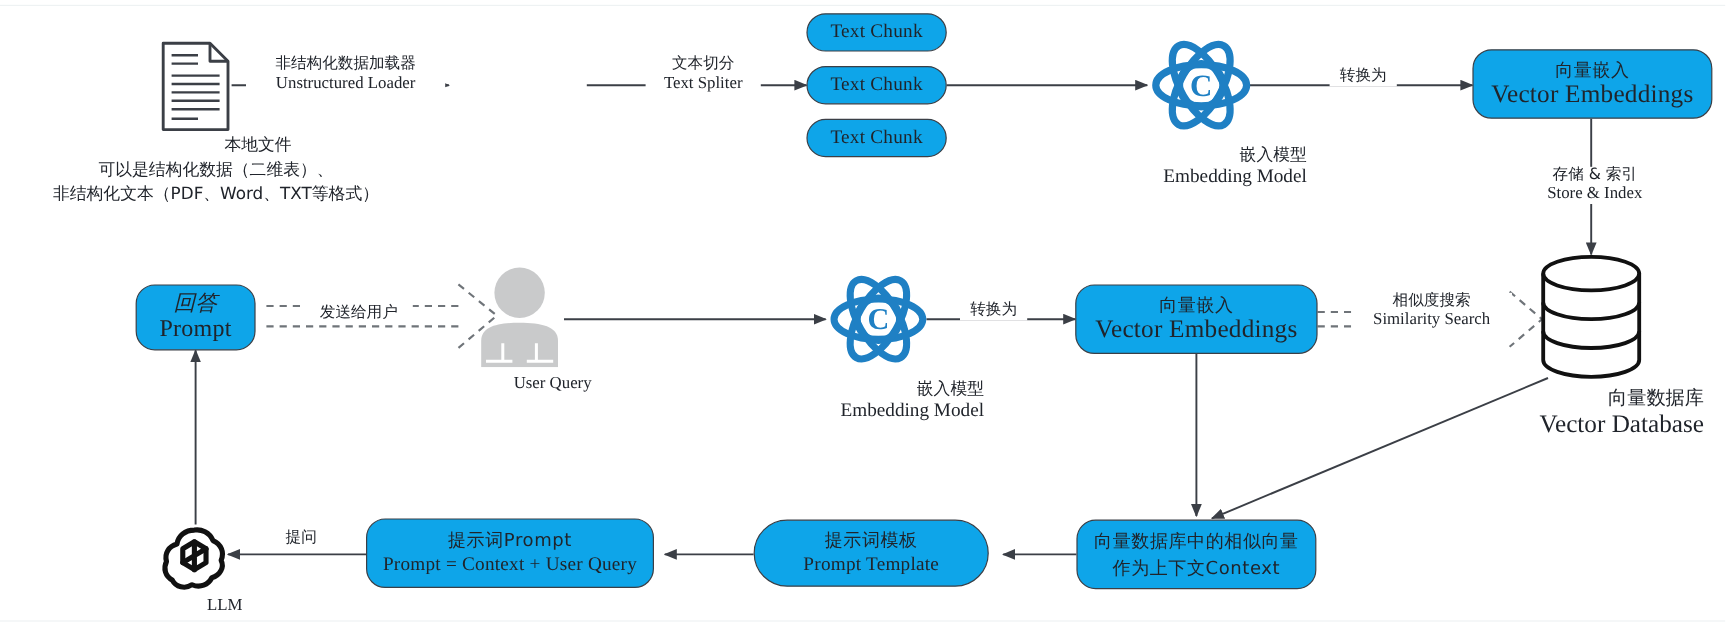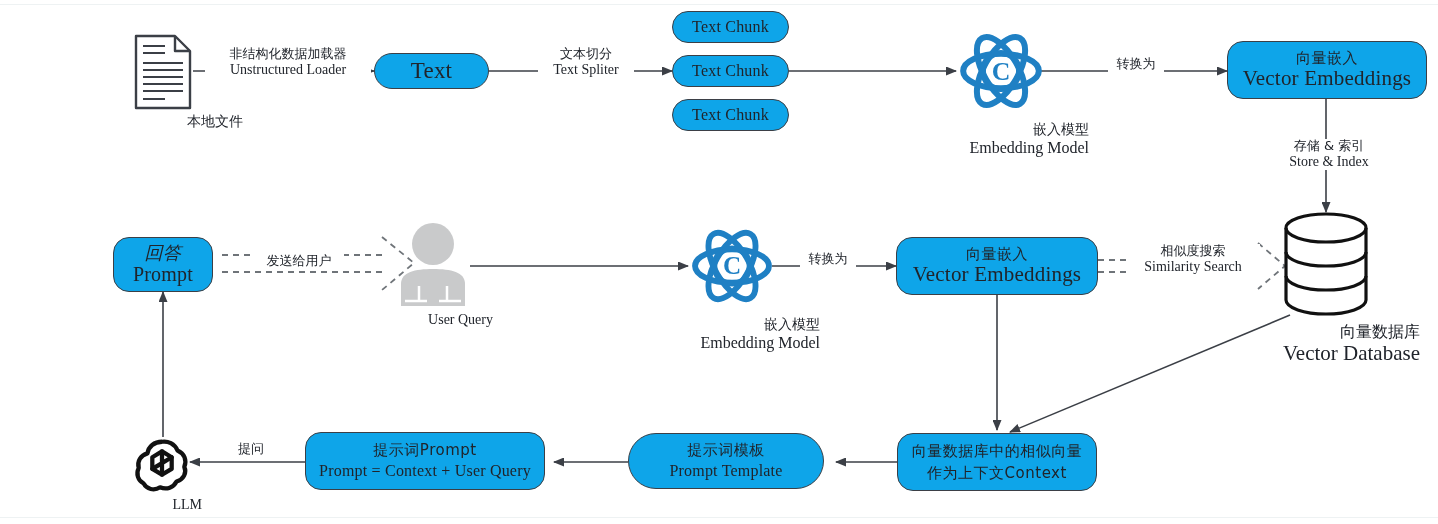--- a/index.html
+++ b/index.html
@@ -138,24 +138,25 @@
         <line x1="10" y1="58" x2="50" y2="58"></line>
         <line x1="10" y1="66" x2="32" y2="66"></line>
       </g>
     </svg>
   </div>
 
   <div class="caption" style="left:83px;top:113px;width:160px;">
     <span class="c-cn">本地文件</span>
   </div>
 
-
-  <div class="node box pill" style="left:374px;top:53px;width:115px;height:36px;">
-    <span class="en" style="font-size:23px;">Text</span>
-  </div>
+  <div class="textblock" style="left:0px;top:132px;width:360px;">
+    <div>可以是结构化数据（二维表）、</div>
+    <div>非结构化文本（PDF、Word、TXT等格式）</div>
+  </div>
+
 
   <div class="node box pill" style="left:672px;top:11px;width:117px;height:32px;">
     <span class="en sm">Text Chunk</span>
   </div>
   <div class="node box pill" style="left:672px;top:55px;width:117px;height:32px;">
     <span class="en sm">Text Chunk</span>
   </div>
   <div class="node box pill" style="left:672px;top:99px;width:117px;height:32px;">
     <span class="en sm">Text Chunk</span>
   </div>

